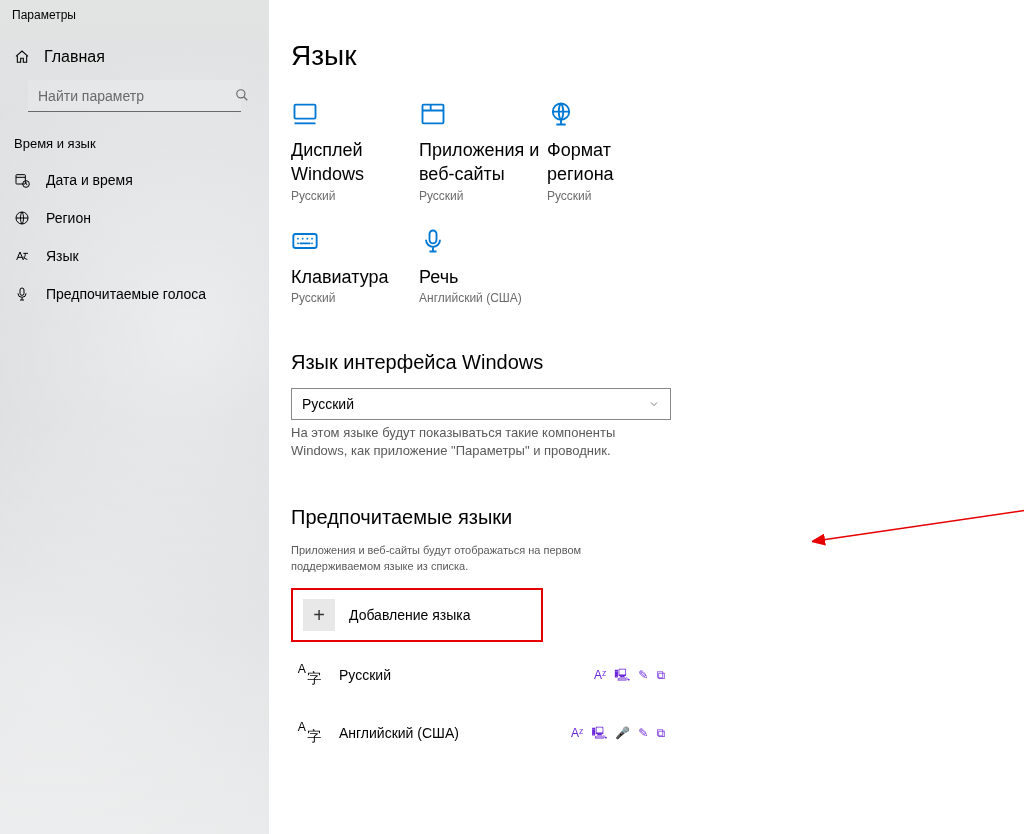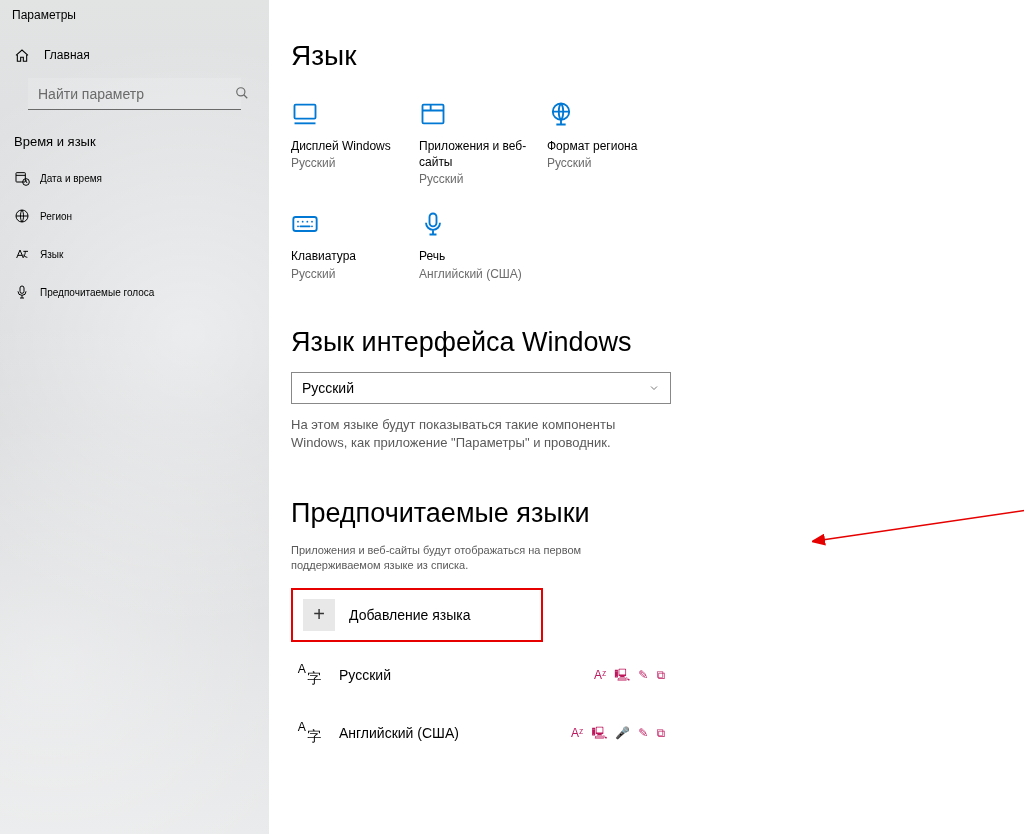--- a/index.html
+++ b/index.html
@@ -3,56 +3,56 @@
 <meta charset="utf-8">
 <style>
 * { box-sizing: border-box; margin: 0; padding: 0; font-family: "Segoe UI", Tahoma, sans-serif; }
 html, body { width: 1024px; height: 834px; overflow: hidden; }
 body { display: flex; background: #fff; }
 
 
 .sidebar { width: 269px; height: 100%; background: linear-gradient(180deg, #e2e4e4 0%, #dcdee0 25%, #d5d7d9 50%, #e8e9ea 100%); position: relative; }
 .sidebar::before { content:""; position:absolute; inset:0; background: radial-gradient(circle at 70% 40%, rgba(255,255,255,0.5), transparent 55%), radial-gradient(circle at 20% 80%, rgba(255,255,255,0.35), transparent 50%); pointer-events:none; }
 .app-title { font-size: 12px; color: #000; padding: 8px 12px 6px; position:relative; }
-.nav-home { display:flex; gap:14px; padding: 20px 12px 14px 14px; font-size:12px; color:#000; cursor:pointer; position:relative; }
+.nav-home { display:flex; align-items:center; gap:14px; padding: 20px 12px 14px 14px; font-size:16px; color:#000; cursor:pointer; position:relative; }
 .nav-home .icon { width:16px; height:16px; }
 .search-wrap { padding: 0 28px 10px; position:relative; }
 .search { width:100%; height:32px; border:none; border-bottom:1.5px solid #6a6a6a; background: rgba(255,255,255,0.15); padding: 0 34px 0 10px; font-size:14px; color:#555; outline:none; }
 .search::placeholder { color:#6a6a6a; }
 .search-icon { position:absolute; right:20px; top:8px; width:14px; height:14px; color:#6a6a6a; }
 .nav-group-title { font-size:13px; font-weight:400; color:#000; padding: 14px 14px 10px; position:relative; }
-.nav-item { display:flex; align-items:center; gap:10px; padding: 11px 14px; font-size:10px; color:#000; cursor:pointer; position:relative; }
+.nav-item { display:flex; align-items:center; gap:16px; padding: 11px 14px; font-size:14px; color:#000; cursor:pointer; position:relative; }
 .nav-item .icon { width:16px; height:16px; flex:none; }
 
 
 .main { flex:1; height:100%; background:#fff; padding: 40px 20px 20px 22px; overflow:auto; position:relative; }
 h1.page-title { font-size: 28px; font-weight: 400; color:#000; margin-bottom: 28px; }
 
 .tile-row { display:flex; flex-wrap:wrap; gap: 0; }
 .tile { width: 128px; padding: 0 6px 24px 0; cursor:pointer; }
 .tile svg.tile-icon { width:28px; height:28px; display:block; margin-bottom:10px; }
-.tile-title { font-size: 12px; color:#000; line-height:1.35; }
+.tile-title { font-size: 18px; color:#000; line-height:1.35; }
 .tile-sub { font-size: 12px; color:#6c6c6c; margin-top:2px; }
 
-h2.section-h { font-size: 27px; font-weight:400; color:#000; margin-top: 22px; margin-bottom: 14px; }
+h2.section-h { font-size: 20px; font-weight:400; color:#000; margin-top: 22px; margin-bottom: 14px; }
 
 .select-box { width: 380px; height: 32px; border:1px solid #888; background:#fff; display:flex; align-items:center; justify-content:space-between; padding: 0 10px; font-size:14px; cursor:pointer; }
 .select-box .chev { width:12px; height:12px; }
 
-.help-txt { font-size: 13px; color:#5a5a5a; margin-top: 12px; max-width: 380px; line-height:1.4; }
+.help-txt { font-size: 13px; color:#5a5a5a; margin-top: 4px; max-width: 380px; line-height:1.4; }
 .desc-txt { font-size: 11px; color:#5a5a5a; margin-top: 6px; max-width: 380px; line-height:1.4; }
 
 .add-lang { width: 252px; height: 54px; border:2px solid #e60000; display:flex; align-items:center; gap:14px; padding: 0 10px; margin-top: 14px; cursor:pointer; background:#fff; }
 .add-lang .plus-box { width:32px; height:32px; background:#e8e8e8; display:flex; align-items:center; justify-content:center; font-size:20px; color:#333; flex:none; }
 .add-lang-label { font-size:14px; color:#000; }
 
 .lang-row { width: 380px; display:flex; align-items:center; padding: 10px 6px 10px 4px; margin-top: 8px; cursor:pointer; }
 .lang-row .lgicon { width:30px; height:30px; flex:none; margin-right:14px; }
 .lang-name { font-size:14px; color:#000; flex:1; }
-.feat-icons { display:flex; gap:8px; color:#be185d; }
+.feat-icons { display:flex; gap:8px; color:#6d28d9; }
 .feat-icons span { font-size:12px; line-height:1; }
 
 
 .anno { position:absolute; pointer-events:none; }
 
 </style>
 </head>
 <body>
 
 <div class="sidebar">

